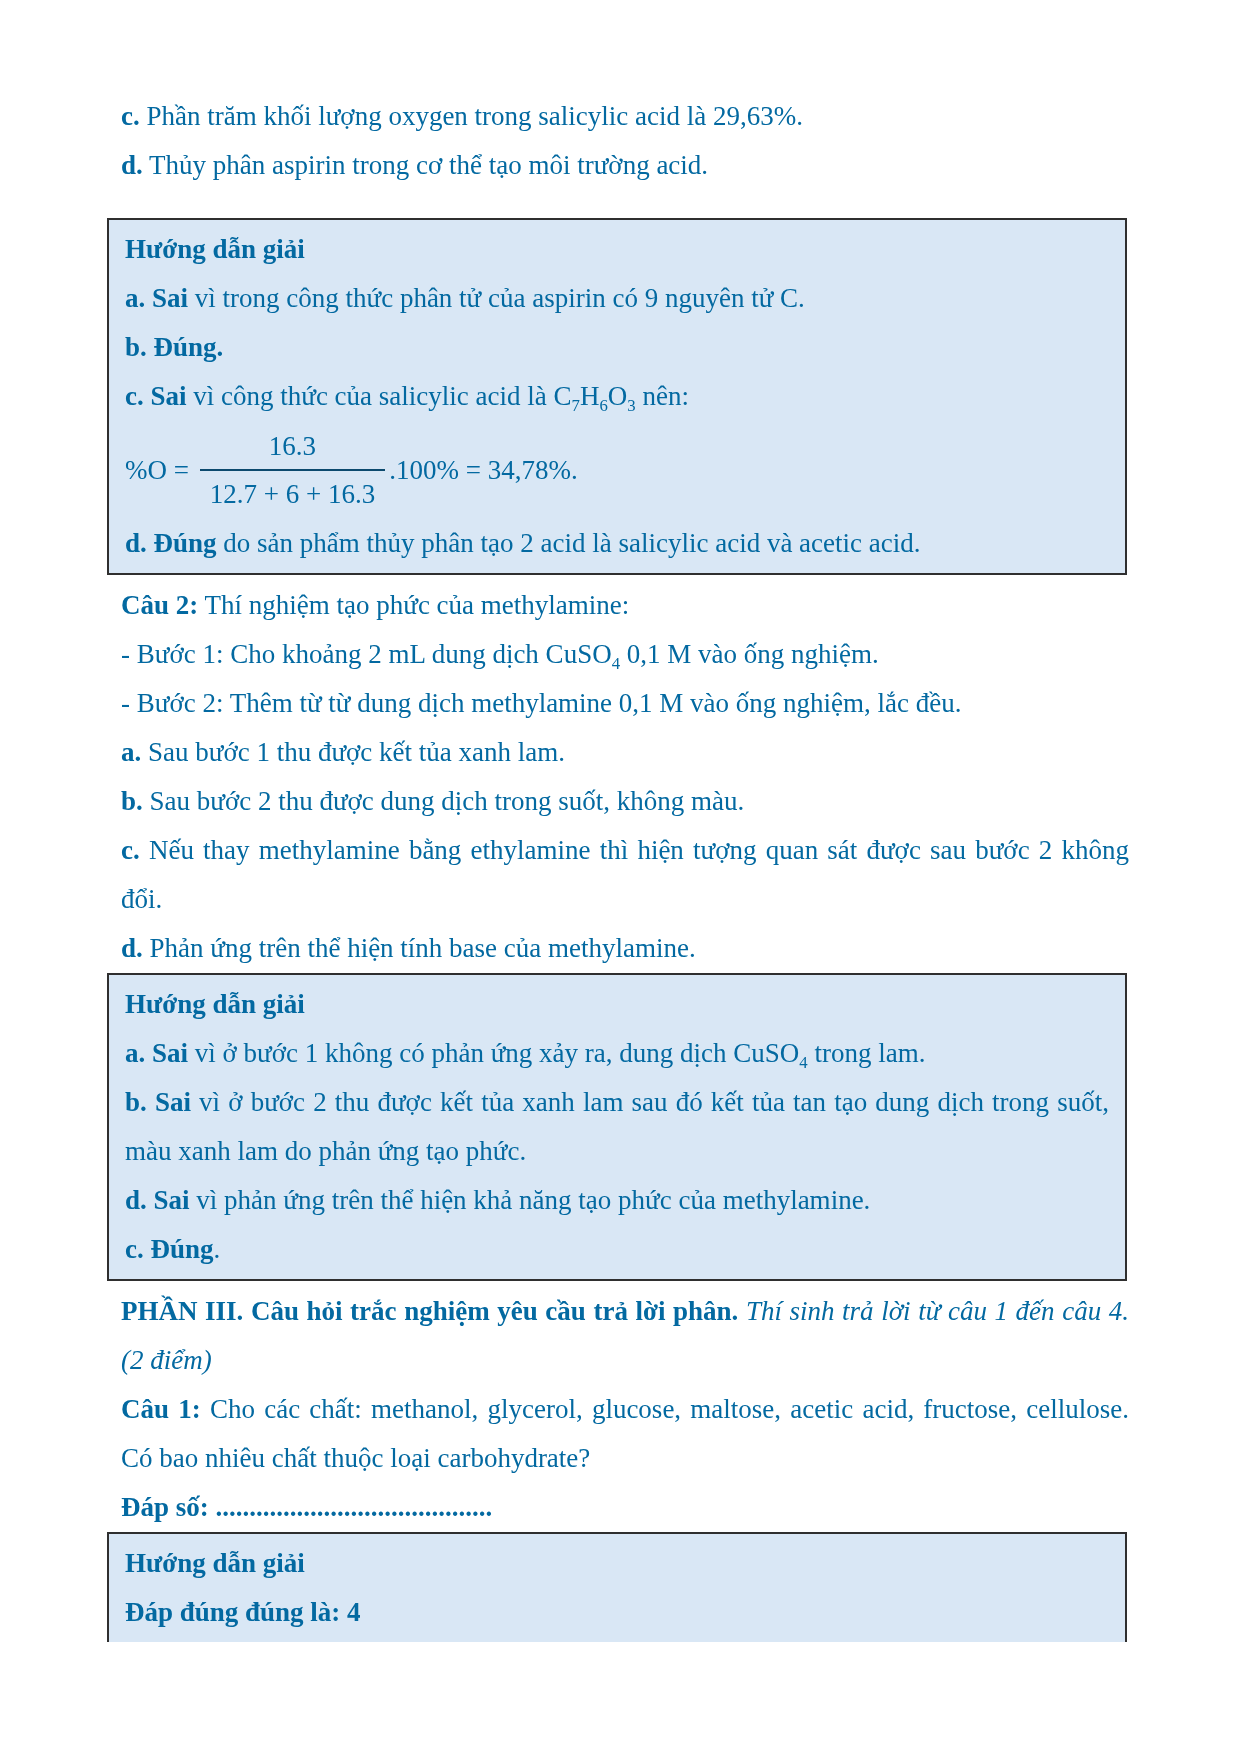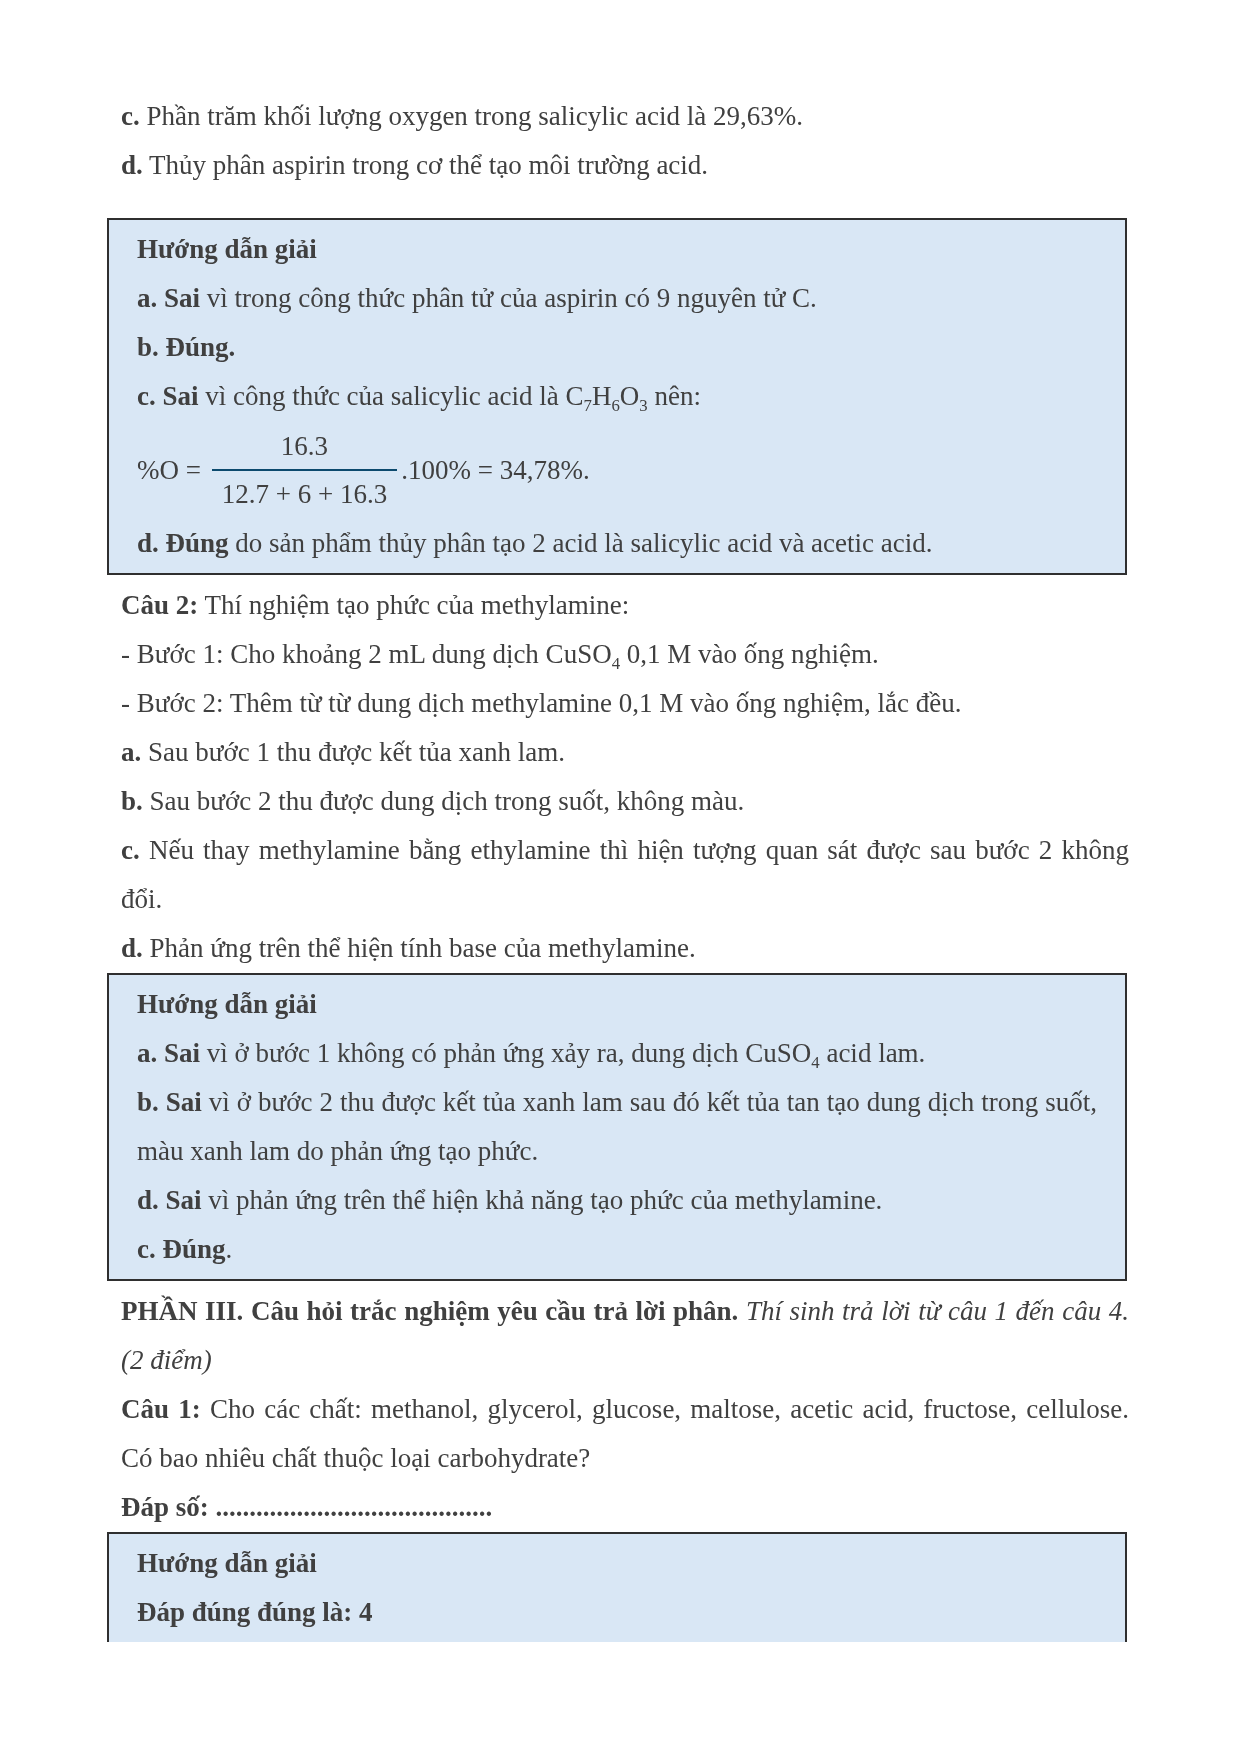--- a/index.html
+++ b/index.html
@@ -5,31 +5,31 @@
   html,body{margin:0;padding:0;background:#ffffff;}
   .page{
     position:relative;
     width:1240px;height:1754px;
     background:#ffffff;
     box-sizing:border-box;
     padding:92px 97px 0 107px;
     font-family:"Liberation Serif","DejaVu Serif",serif;
     font-size:27px;
     line-height:49px;
-    color:#404040;
+    color:#0369a1;
     overflow:hidden;
   }
   .doc p{margin:0 14px;text-align:justify;}
   .b{font-weight:bold;}
   .i{font-style:italic;}
   sub{font-size:62%;line-height:0;}
   .box{
     border:2px solid var(--box-border,#2f2f2f);
     background:var(--box-fill,#d9e7f5);
-    padding:5px 28px;
+    padding:5px 16px;
     margin:0 16px 6px 0;
   }
   .box p{margin:0;}
   [data-name="solution-box-1"]{margin-top:28px;}
   [data-name="solution-box-3"]{border-bottom:none;margin-bottom:0;}
   .formula{display:flex;align-items:center;height:98px;}
   .formula span{white-space:pre;}
   .frac{display:inline-flex;flex-direction:column;text-align:center;margin:0 4px;}
   .frac .num,.frac .den{line-height:46px;padding:0 10px;text-align:center;}
   .frac .den{border-top:2px solid #0c4a6e;}
@@ -55,21 +55,21 @@
       </div>
       <p data-name="paragraph-cau2-intro"><span data-name="text-segment" class="b ">Câu 2:</span><span data-name="text-segment"> Thí nghiệm tạo phức của methylamine:</span></p>
       <p data-name="paragraph-step-1"><span data-name="text-segment">- Bước 1: Cho khoảng 2 mL dung dịch CuSO</span><sub data-name="subscript">4</sub><span data-name="text-segment"> 0,1 M vào ống nghiệm.</span></p>
       <p data-name="paragraph-step-2"><span data-name="text-segment">- Bước 2: Thêm từ từ dung dịch methylamine 0,1 M vào ống nghiệm, lắc đều.</span></p>
       <p data-name="paragraph-option-a"><span data-name="text-segment" class="b ">a.</span><span data-name="text-segment"> Sau bước 1 thu được kết tủa xanh lam.</span></p>
       <p data-name="paragraph-option-b"><span data-name="text-segment" class="b ">b.</span><span data-name="text-segment"> Sau bước 2 thu được dung dịch trong suốt, không màu.</span></p>
       <p data-name="paragraph-option-c"><span data-name="text-segment" class="b ">c.</span><span data-name="text-segment"> Nếu thay methylamine bằng ethylamine thì hiện tượng quan sát được sau bước 2 không đổi.</span></p>
       <p data-name="paragraph-option-d"><span data-name="text-segment" class="b ">d.</span><span data-name="text-segment"> Phản ứng trên thể hiện tính base của methylamine.</span></p>
       <div data-name="solution-box-2" class="box">
         <p data-name="solution-box-title"><span data-name="text-segment" class="b ">Hướng dẫn giải</span></p>
-        <p data-name="solution-row-a"><span data-name="text-segment" class="b ">a. Sai</span><span data-name="text-segment"> vì ở bước 1 không có phản ứng xảy ra, dung dịch CuSO</span><sub data-name="subscript">4</sub><span data-name="text-segment"> acid lam.</span></p>
+        <p data-name="solution-row-a"><span data-name="text-segment" class="b ">a. Sai</span><span data-name="text-segment"> vì ở bước 1 không có phản ứng xảy ra, dung dịch CuSO</span><sub data-name="subscript">4</sub><span data-name="text-segment"> trong lam.</span></p>
         <p data-name="solution-row-b"><span data-name="text-segment" class="b ">b. Sai</span><span data-name="text-segment"> vì ở bước 2 thu được kết tủa xanh lam sau đó kết tủa tan tạo dung dịch trong suốt, màu xanh lam do phản ứng tạo phức.</span></p>
         <p data-name="solution-row-d"><span data-name="text-segment" class="b ">d. Sai</span><span data-name="text-segment"> vì phản ứng trên thể hiện khả năng tạo phức của methylamine.</span></p>
         <p data-name="solution-row-c"><span data-name="text-segment" class="b ">c. Đúng</span><span data-name="text-segment">.</span></p>
       </div>
       <p data-name="paragraph-phan3-heading"><span data-name="text-segment" class="b ">PHẦN III. Câu hỏi trắc nghiệm yêu cầu trả lời phân.</span><span data-name="text-segment" class="i"> Thí sinh trả lời từ câu 1 đến câu 4. (2 điểm)</span></p>
       <p data-name="paragraph-cau1-question"><span data-name="text-segment" class="b ">Câu 1:</span><span data-name="text-segment"> Cho các chất: methanol, glycerol, glucose, maltose, acetic acid, fructose, cellulose. Có bao nhiêu chất thuộc loại carbohydrate?</span></p>
       <p data-name="paragraph-dap-so"><span data-name="text-segment" class="b ">Đáp số: </span><span data-name="text-segment" class="b ">.........................................</span></p>
       <div data-name="solution-box-3" class="box">
         <p data-name="solution-box-title"><span data-name="text-segment" class="b ">Hướng dẫn giải</span></p>
         <p data-name="solution-answer"><span data-name="text-segment" class="b ">Đáp đúng đúng là: 4</span></p>

